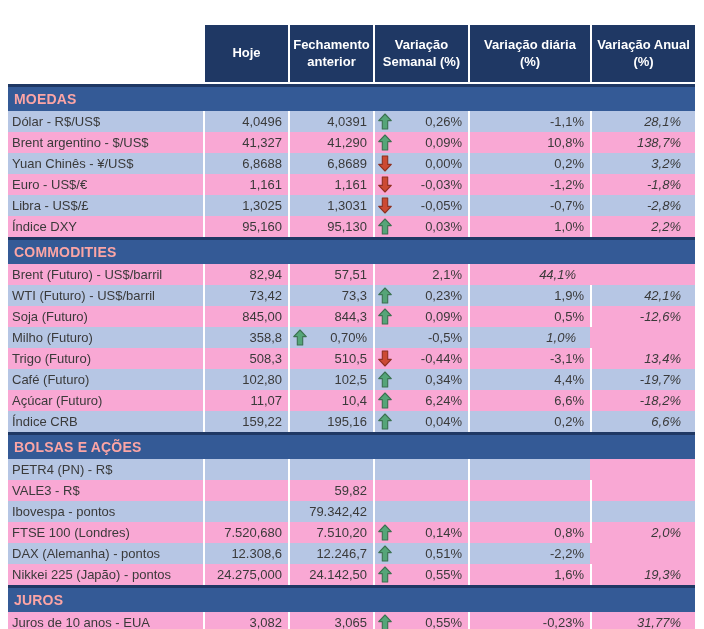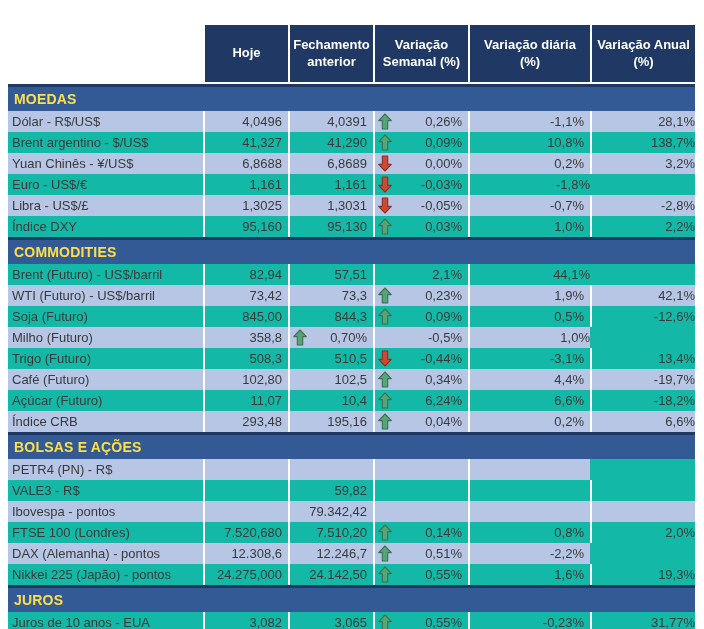--- a/index.html
+++ b/index.html
@@ -37,41 +37,41 @@
     text-align: center;
     padding: 2px 3px;
     border-left: 2px solid #ffffff;
   }
   .header-row .corner { background: #ffffff; }
   
   .section-bar {
     height: 27px;
     background: var(--section-bg);
     border-top: 3px solid var(--header-bg);
-    color: #fde047;
+    color: #fca5a5;
     font-size: 14px;
     font-weight: bold;
     line-height: 24px;
     padding-left: 6px;
     letter-spacing: 0.2px;
   }
   
-  .row { height: 21px; background: #14b8a6; }
+  .row { height: 21px; background: #f9a8d4; }
   .row.shaded > div { background: var(--alt-row-bg); }
   .row > div {
     font-size: 13px;
     color: var(--text-color);
     line-height: 21px;
     white-space: nowrap;
     overflow: hidden;
   }
   .row > div + div { border-left: 2px solid #ffffff; }
   .row .label { padding-left: 4px; }
   .row .num { text-align: right; padding-right: 6px; }
-  .row .anual { padding-right: 0; }
+  .row .anual { padding-right: 14px; font-style: italic; }
   .row .diaria { position: relative; }
   .row .diaria .arrow {
     position: absolute;
     left: 3px;
     top: 2px;
     width: 14px;
     height: 17px;
     line-height: 0;
   }
   
@@ -132,20 +132,21 @@
     <div class="num">0,2%</div>
     <div class="num anual">3,2%</div>
   </div>
       <div class="grid-row row">
     <div class="label">Euro - US$/€</div>
     <div class="num">1,161</div>
     <div class="num">1,161</div>
     <div class="num diaria"><span class="arrow"><svg width="14" height="17" viewBox="0 0 14 17">
               <path d="M7 16 L0.7 9.4 H4.3 V1 H9.7 V9.4 H13.3 Z" fill="#cc4a33" stroke="#8e3020" stroke-width="1.1" stroke-linejoin="round"></path>
             </svg></span><span class="val">-0,03%</span></div>
+    <div class="num">-1,2%</div>
     <div class="num anual">-1,8%</div>
   </div>
       <div class="grid-row row shaded">
     <div class="label">Libra - US$/£</div>
     <div class="num">1,3025</div>
     <div class="num">1,3031</div>
     <div class="num diaria"><span class="arrow"><svg width="14" height="17" viewBox="0 0 14 17">
               <path d="M7 16 L0.7 9.4 H4.3 V1 H9.7 V9.4 H13.3 Z" fill="#cc4a33" stroke="#8e3020" stroke-width="1.1" stroke-linejoin="round"></path>
             </svg></span><span class="val">-0,05%</span></div>
     <div class="num">-0,7%</div>
@@ -225,21 +226,21 @@
     <div class="num">11,07</div>
     <div class="num">10,4</div>
     <div class="num diaria"><span class="arrow"><svg width="14" height="17" viewBox="0 0 14 17">
               <path d="M7 1 L13.3 7.6 H9.7 V16 H4.3 V7.6 H0.7 Z" fill="#55a578" stroke="#3b7150" stroke-width="1.1" stroke-linejoin="round"></path>
             </svg></span><span class="val">6,24%</span></div>
     <div class="num">6,6%</div>
     <div class="num anual">-18,2%</div>
   </div>
       <div class="grid-row row shaded">
     <div class="label">Índice CRB</div>
-    <div class="num">293,48</div>
+    <div class="num">159,22</div>
     <div class="num">195,16</div>
     <div class="num diaria"><span class="arrow"><svg width="14" height="17" viewBox="0 0 14 17">
               <path d="M7 1 L13.3 7.6 H9.7 V16 H4.3 V7.6 H0.7 Z" fill="#55a578" stroke="#3b7150" stroke-width="1.1" stroke-linejoin="round"></path>
             </svg></span><span class="val">0,04%</span></div>
     <div class="num">0,2%</div>
     <div class="num anual">6,6%</div>
   </div>
       <div class="section-bar">
     <span class="section-title">BOLSAS E AÇÕES</span>
   </div>

